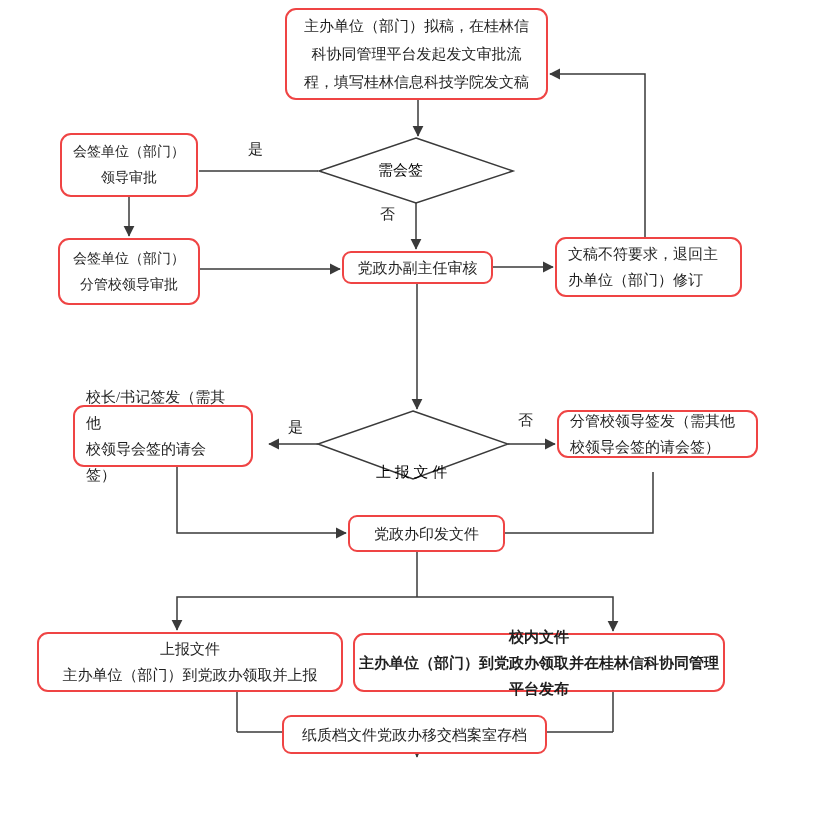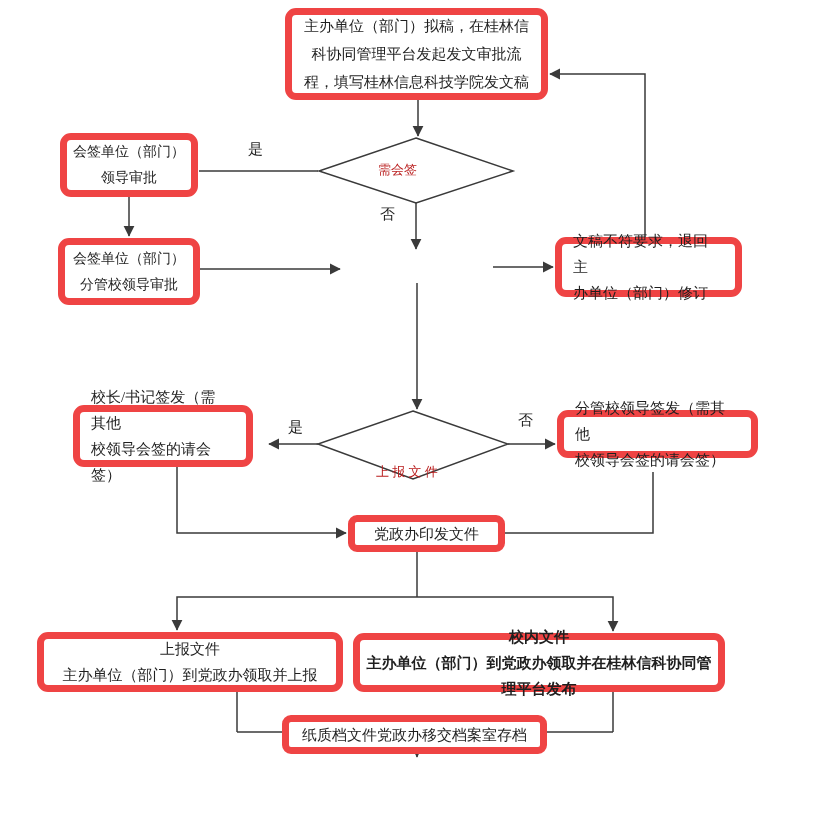--- a/index.html
+++ b/index.html
@@ -17,42 +17,42 @@
   }
   #wires {
     position: absolute;
     left: 0; top: 0;
     width: 831px;
     height: 817px;
   }
   .node {
     position: absolute;
     box-sizing: border-box;
-    border: 7px solid #ef4444;
+    border: 2px solid #ef4444;
     background: #ffffff;
     color: #1f1f1f;
     display: flex;
     align-items: center;
     justify-content: center;
     text-align: center;
     white-space: pre-line;
     font-size: 15px;
     line-height: 26px;
     border-radius: 11px;
   }
   .node.align-left {
     justify-content: flex-start;
     text-align: left;
     padding-left: 11px;
     padding-right: 20px;
   }
   .diamond-label {
     position: absolute;
-    color: #b91c1c;
-    font-size: 13px;
+    color: #000000;
+    font-size: 15px;
     white-space: nowrap;
   }
   .edge-label {
     position: absolute;
     color: #1f1f1f;
     font-size: 15px;
     white-space: nowrap;
   }
 </style>
 </head>
@@ -110,20 +110,21 @@
   <div class="node" style="left:285px; top:8px; width:263px; height:92px; line-height:28px;">主办单位（部门）拟稿，在桂林信
 科协同管理平台发起发文审批流
 程，填写桂林信息科技学院发文稿</div>
 
   <div class="node" style="left:60px; top:133px; width:138px; height:64px; font-size:14px;">会签单位（部门）
 领导审批</div>
 
   <div class="node" style="left:58px; top:238px; width:142px; height:67px; font-size:14px;">会签单位（部门）
 分管校领导审批</div>
 
+  <div class="node" style="left:342px; top:251px; width:151px; height:33px; border-radius:9px;">党政办副主任审核</div>
 
   <div class="node align-left" style="left:555px; top:237px; width:187px; height:60px;">文稿不符要求，退回主
 办单位（部门）修订</div>
 
   <div class="node align-left" style="left:73px; top:405px; width:180px; height:62px;">校长/书记签发（需其他
 校领导会签的请会签）</div>
 
   <div class="node align-left" style="left:557px; top:410px; width:201px; height:48px;">分管校领导签发（需其他
 校领导会签的请会签）</div>
 

